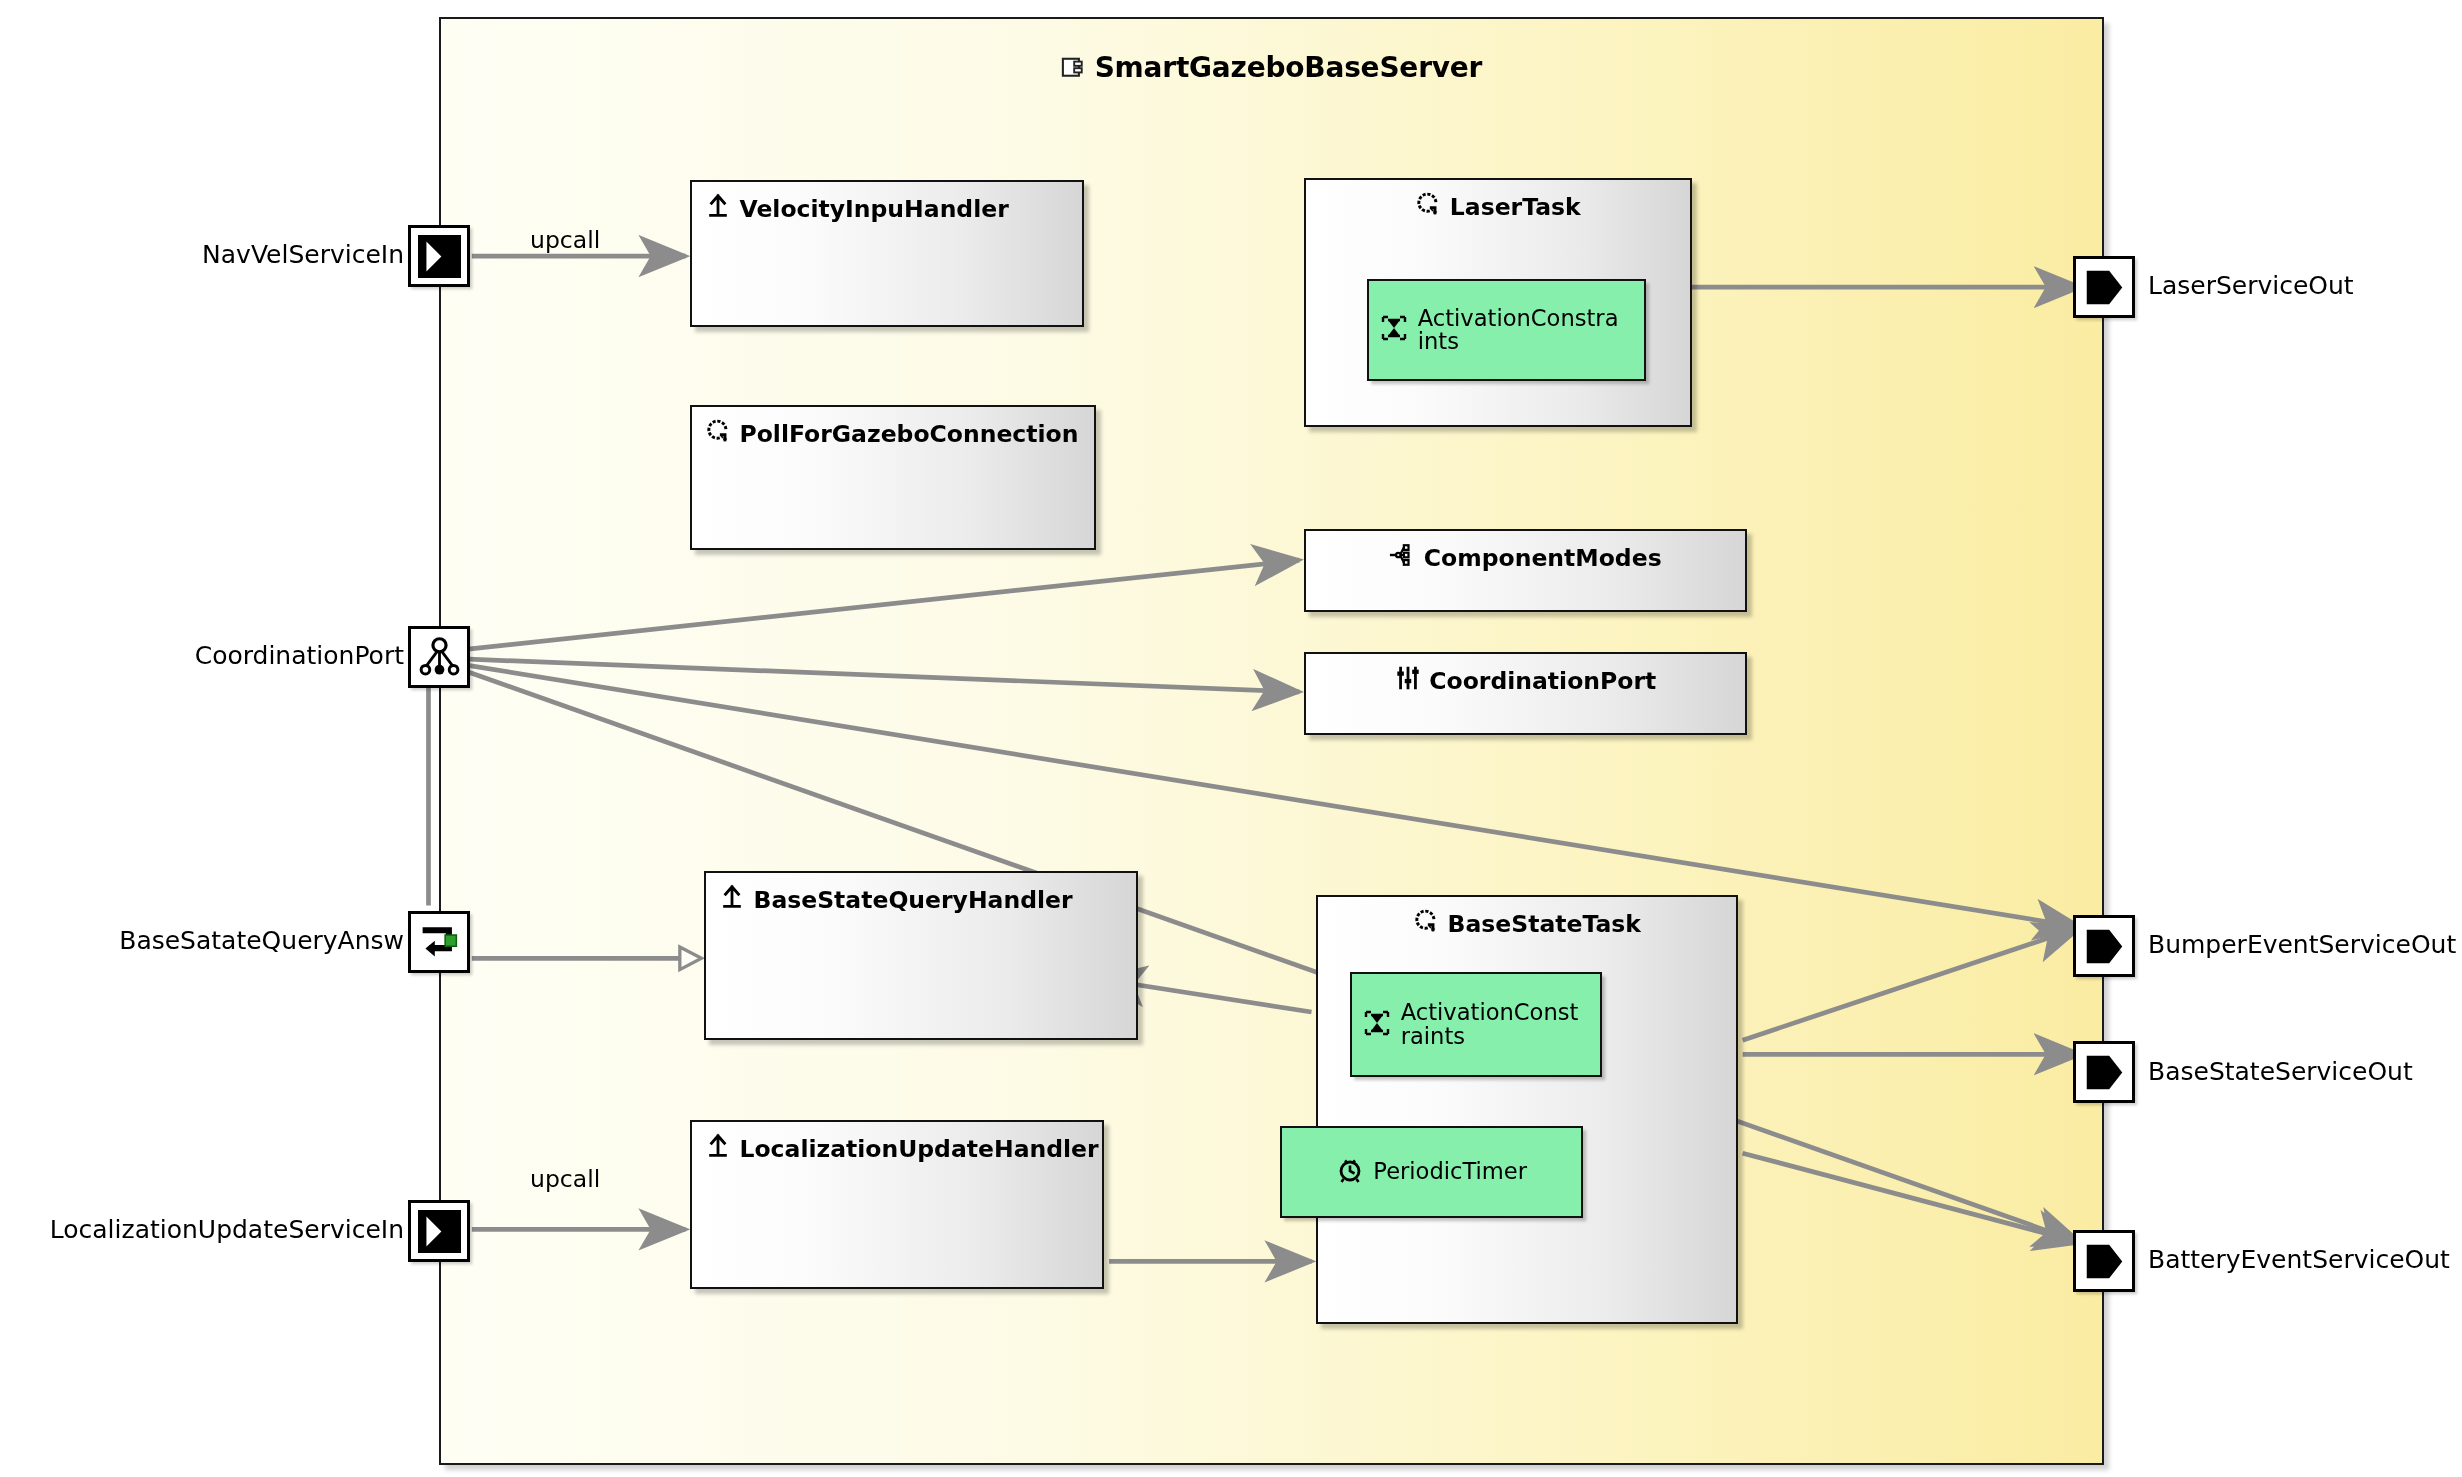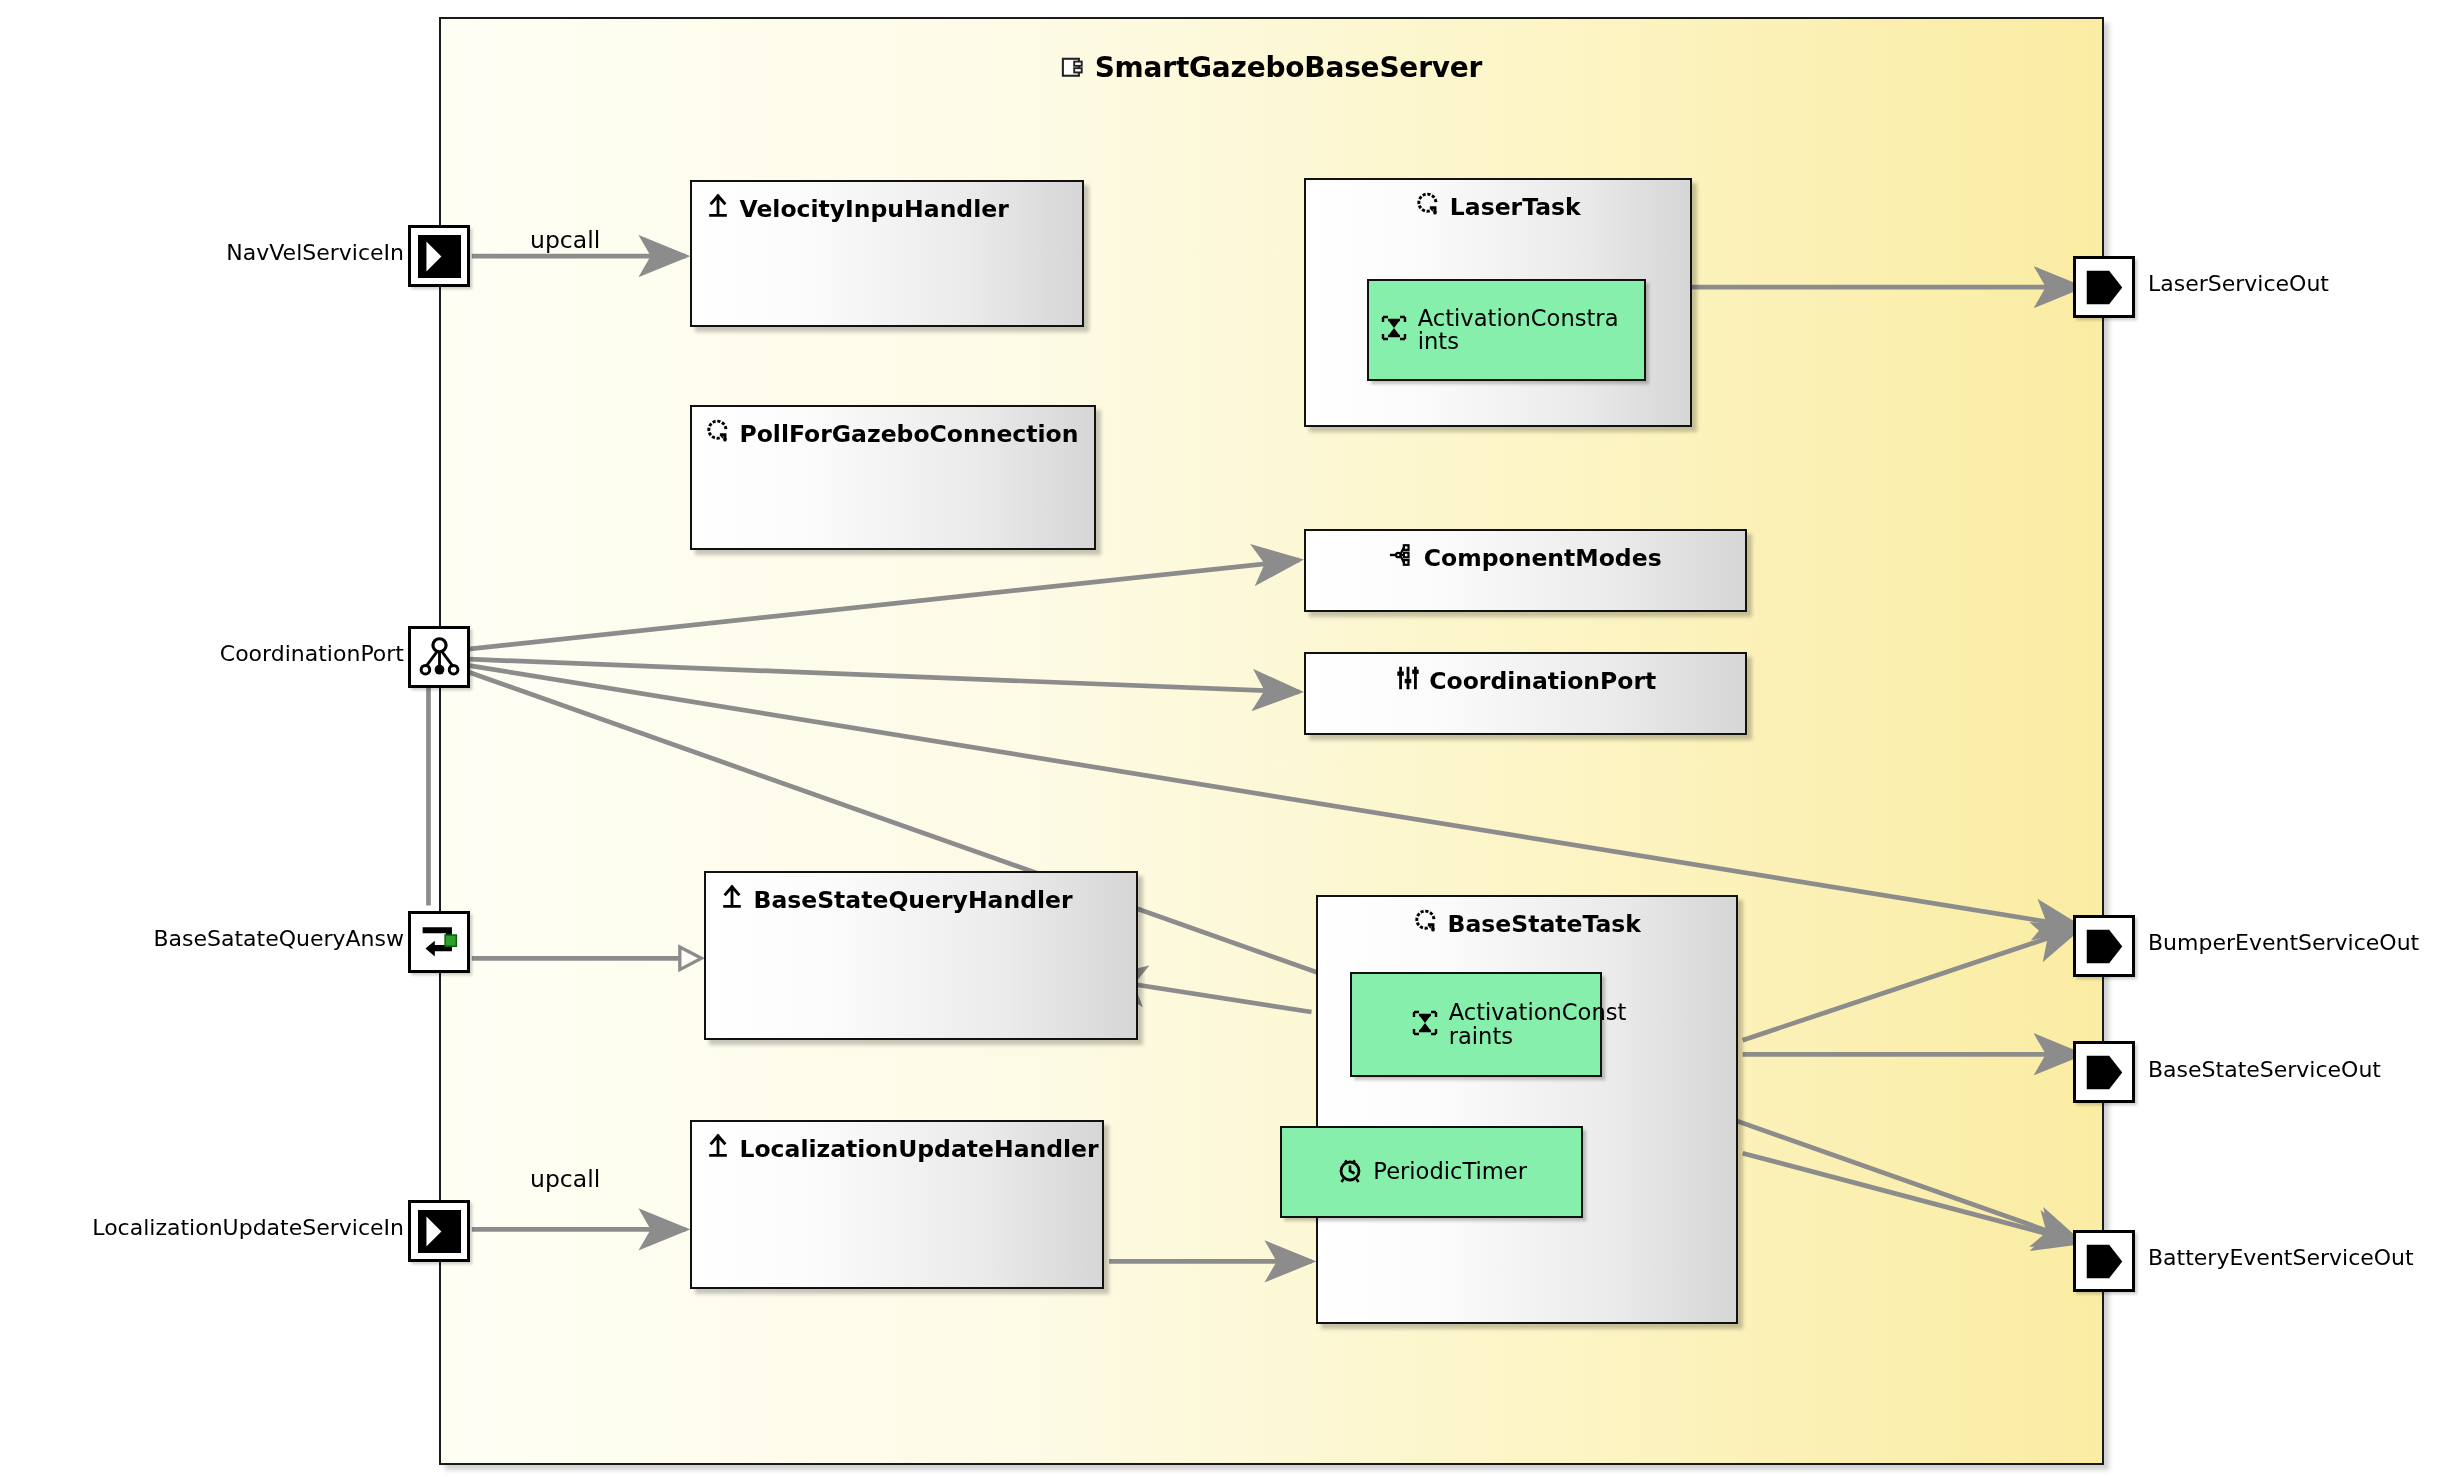--- a/index.html
+++ b/index.html
@@ -47,21 +47,21 @@
     display:flex;align-items:center;
   }
   .sub .ico{flex:0 0 auto;margin-left:11.3px;margin-right:9.4px;}
   .sub .lbl{font-size:22.6px;color:#000;line-height:1.02;white-space:pre-line;}
   .sub.ctr{justify-content:center;}
   .sub.ctr .ico{margin-left:0;}
 
   
   .port{position:absolute;box-sizing:border-box;border:3.8px solid #000;background:#fff;
         box-shadow:2.8px 2.8px 2.8px rgba(0,0,0,0.20);}
-  .port-label{position:absolute;font-size:22px;color:#000;white-space:nowrap;}
+  .port-label{position:absolute;font-size:25px;color:#000;white-space:nowrap;}
   .port-label.r{text-align:right;}
 
   
   .edge-label{position:absolute;font-size:23.5px;color:#000;white-space:nowrap;}
 
   svg.wires{position:absolute;left:0;top:0;width:2462px;height:1477px;
             pointer-events:none;overflow:visible;}
 </style>
 </head>
 <body>
@@ -200,21 +200,21 @@
   <div id="subs-layer">
       <div class="sub" style="left: 1367px; top: 279px; width: 279px; height: 102px;">
         <span class="ico"><svg width="28" height="28" viewBox="0 0 28 28">
             <path d="M3 3 L3 8 M3 3 L8 3 M25 3 L25 8 M25 3 L20 3 M3 25 L3 20 M3 25 L8 25 M25 25 L25 20 M25 25 L20 25" stroke="#000" stroke-width="2.4" fill="none"></path>
             <path d="M8 6 L20 6 L8 22 L20 22 Z" fill="#000"></path>
             <path d="M8 6 L20 6 M8 22 L20 22" stroke="#000" stroke-width="2.6"></path>
           </svg></span>
         <span class="lbl">ActivationConstra
 ints</span>
       </div>
-      <div class="sub" style="left: 1350px; top: 972px; width: 252px; height: 105px; padding-left: 48px;">
+      <div class="sub" style="left: 1350px; top: 972px; width: 252px; height: 105px;">
         <span class="ico"><svg width="28" height="28" viewBox="0 0 28 28">
             <path d="M3 3 L3 8 M3 3 L8 3 M25 3 L25 8 M25 3 L20 3 M3 25 L3 20 M3 25 L8 25 M25 25 L25 20 M25 25 L20 25" stroke="#000" stroke-width="2.4" fill="none"></path>
             <path d="M8 6 L20 6 L8 22 L20 22 Z" fill="#000"></path>
             <path d="M8 6 L20 6 M8 22 L20 22" stroke="#000" stroke-width="2.6"></path>
           </svg></span>
         <span class="lbl">ActivationConst
 raints</span>
       </div>
       <div class="sub ctr" style="left: 1280px; top: 1126px; width: 303px; height: 92px;">
         <span class="ico"><svg width="28" height="28" viewBox="0 0 28 28">

